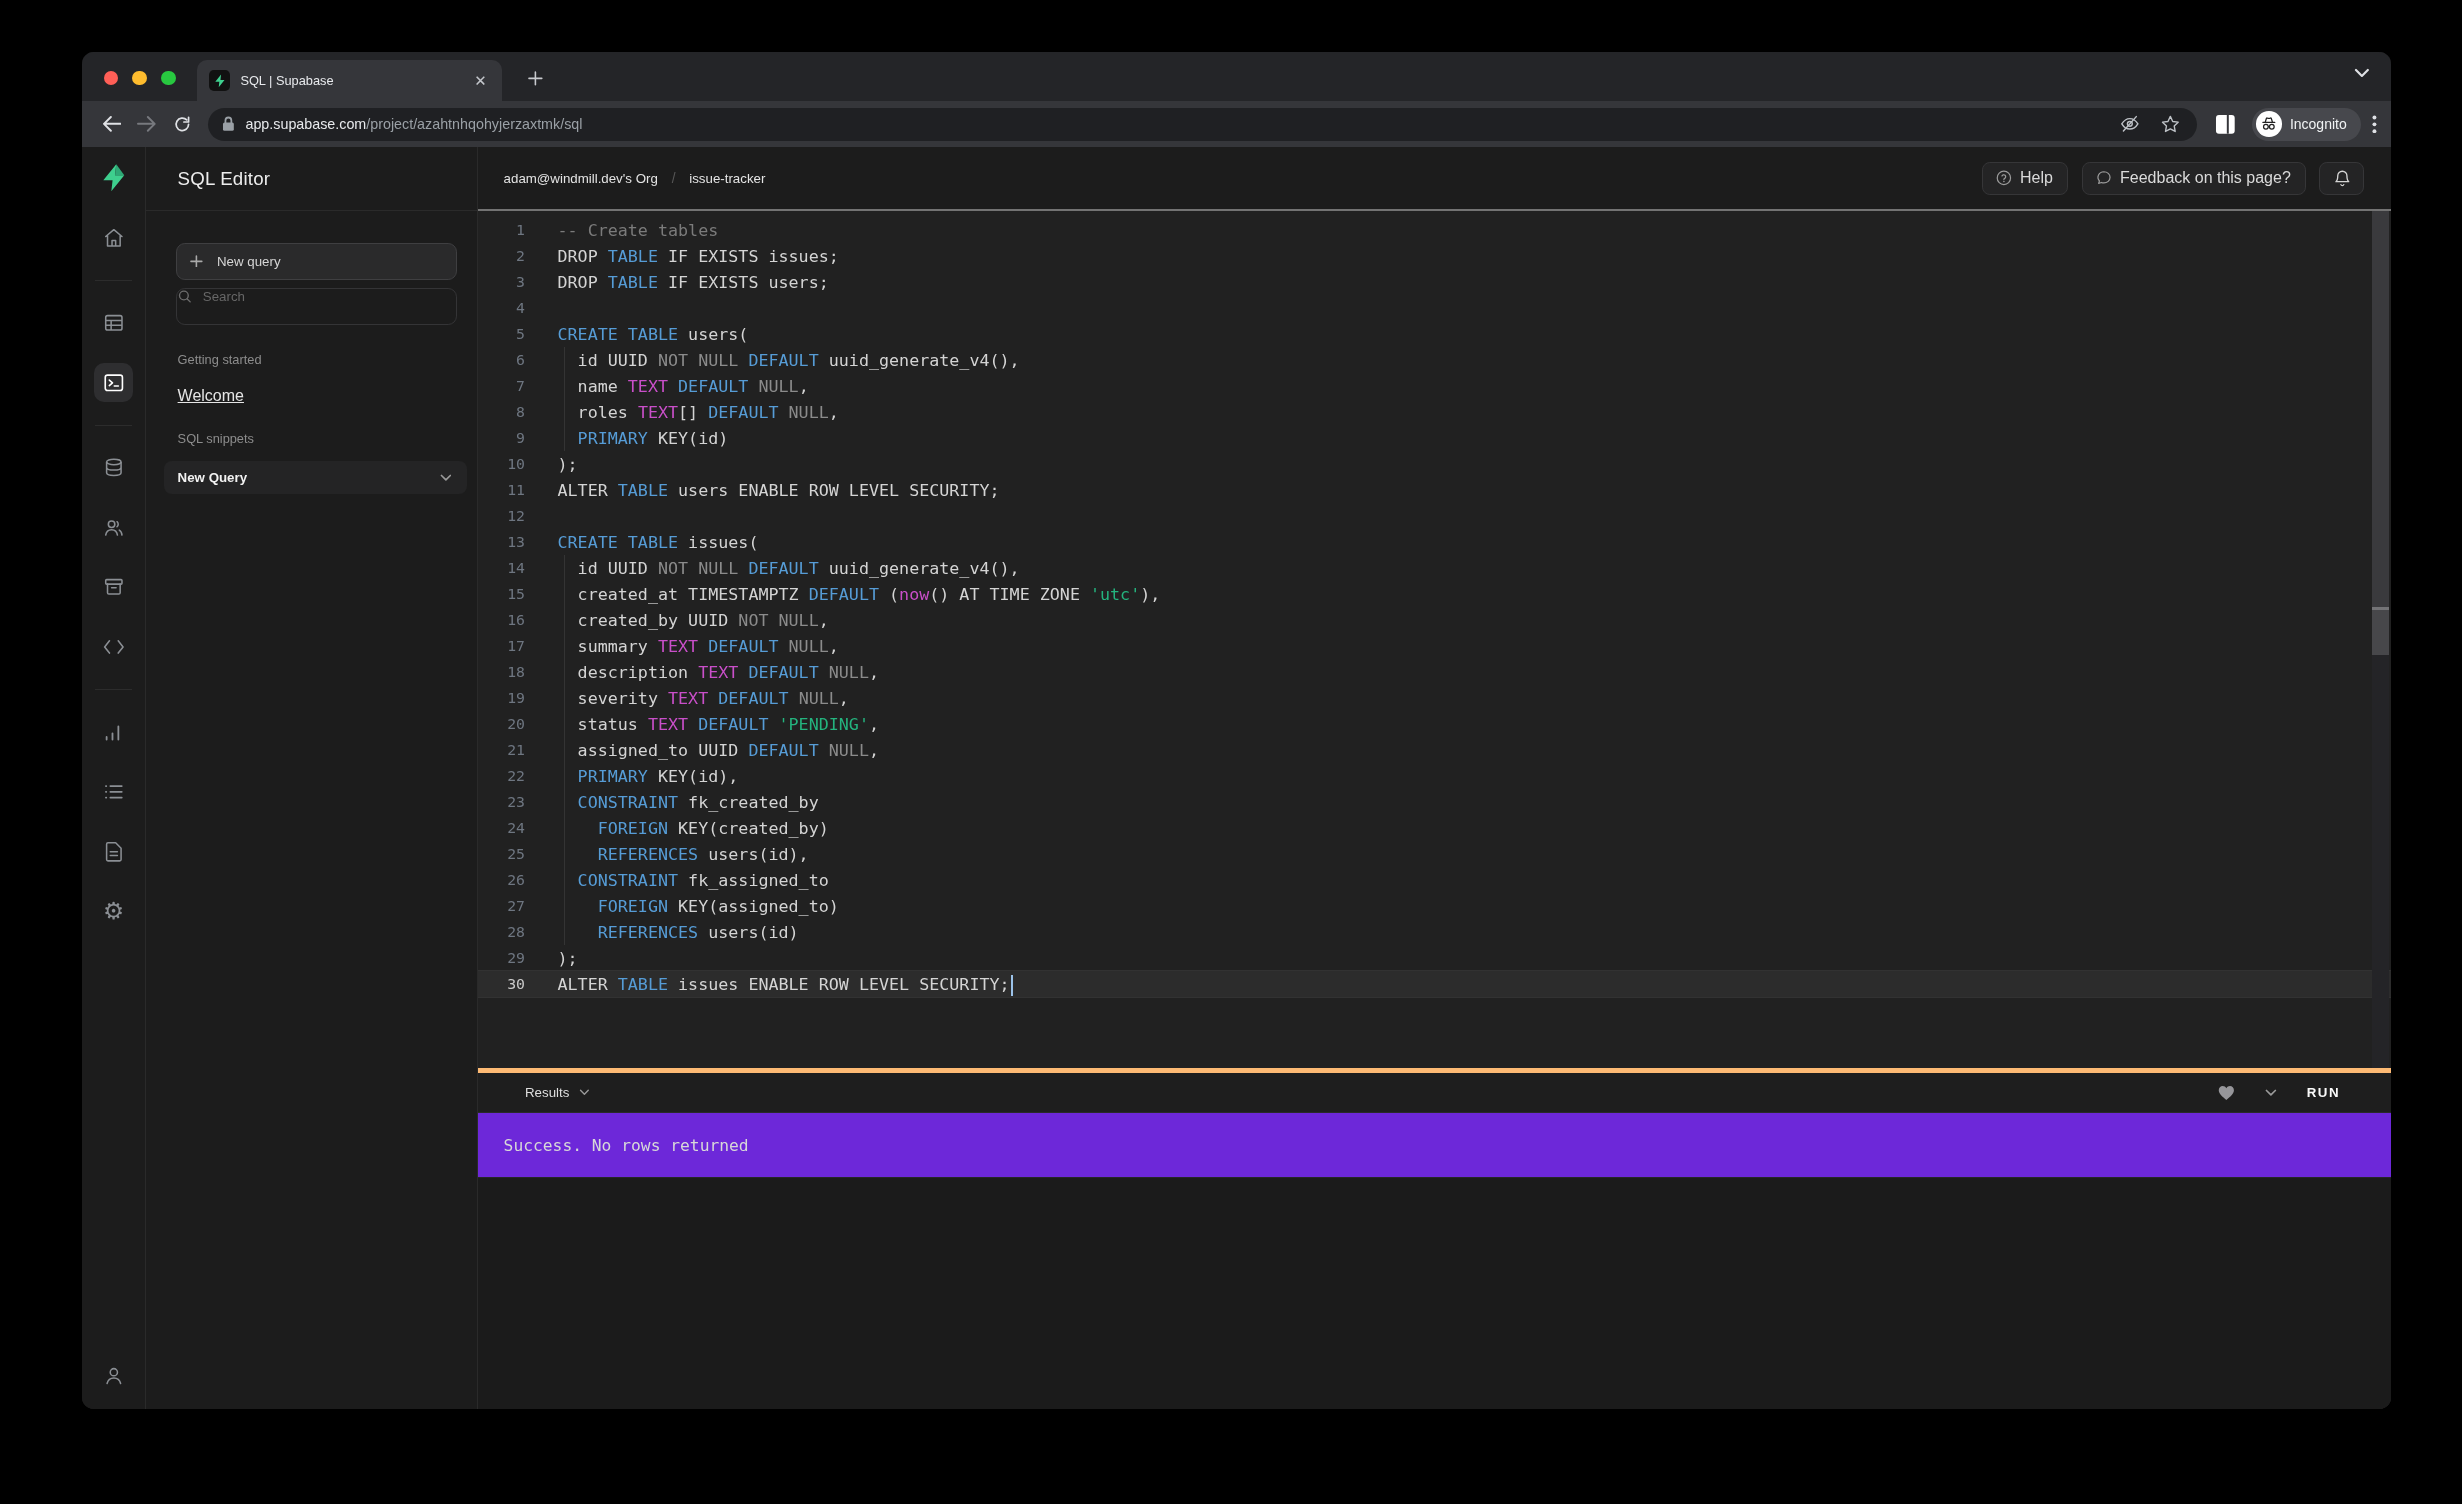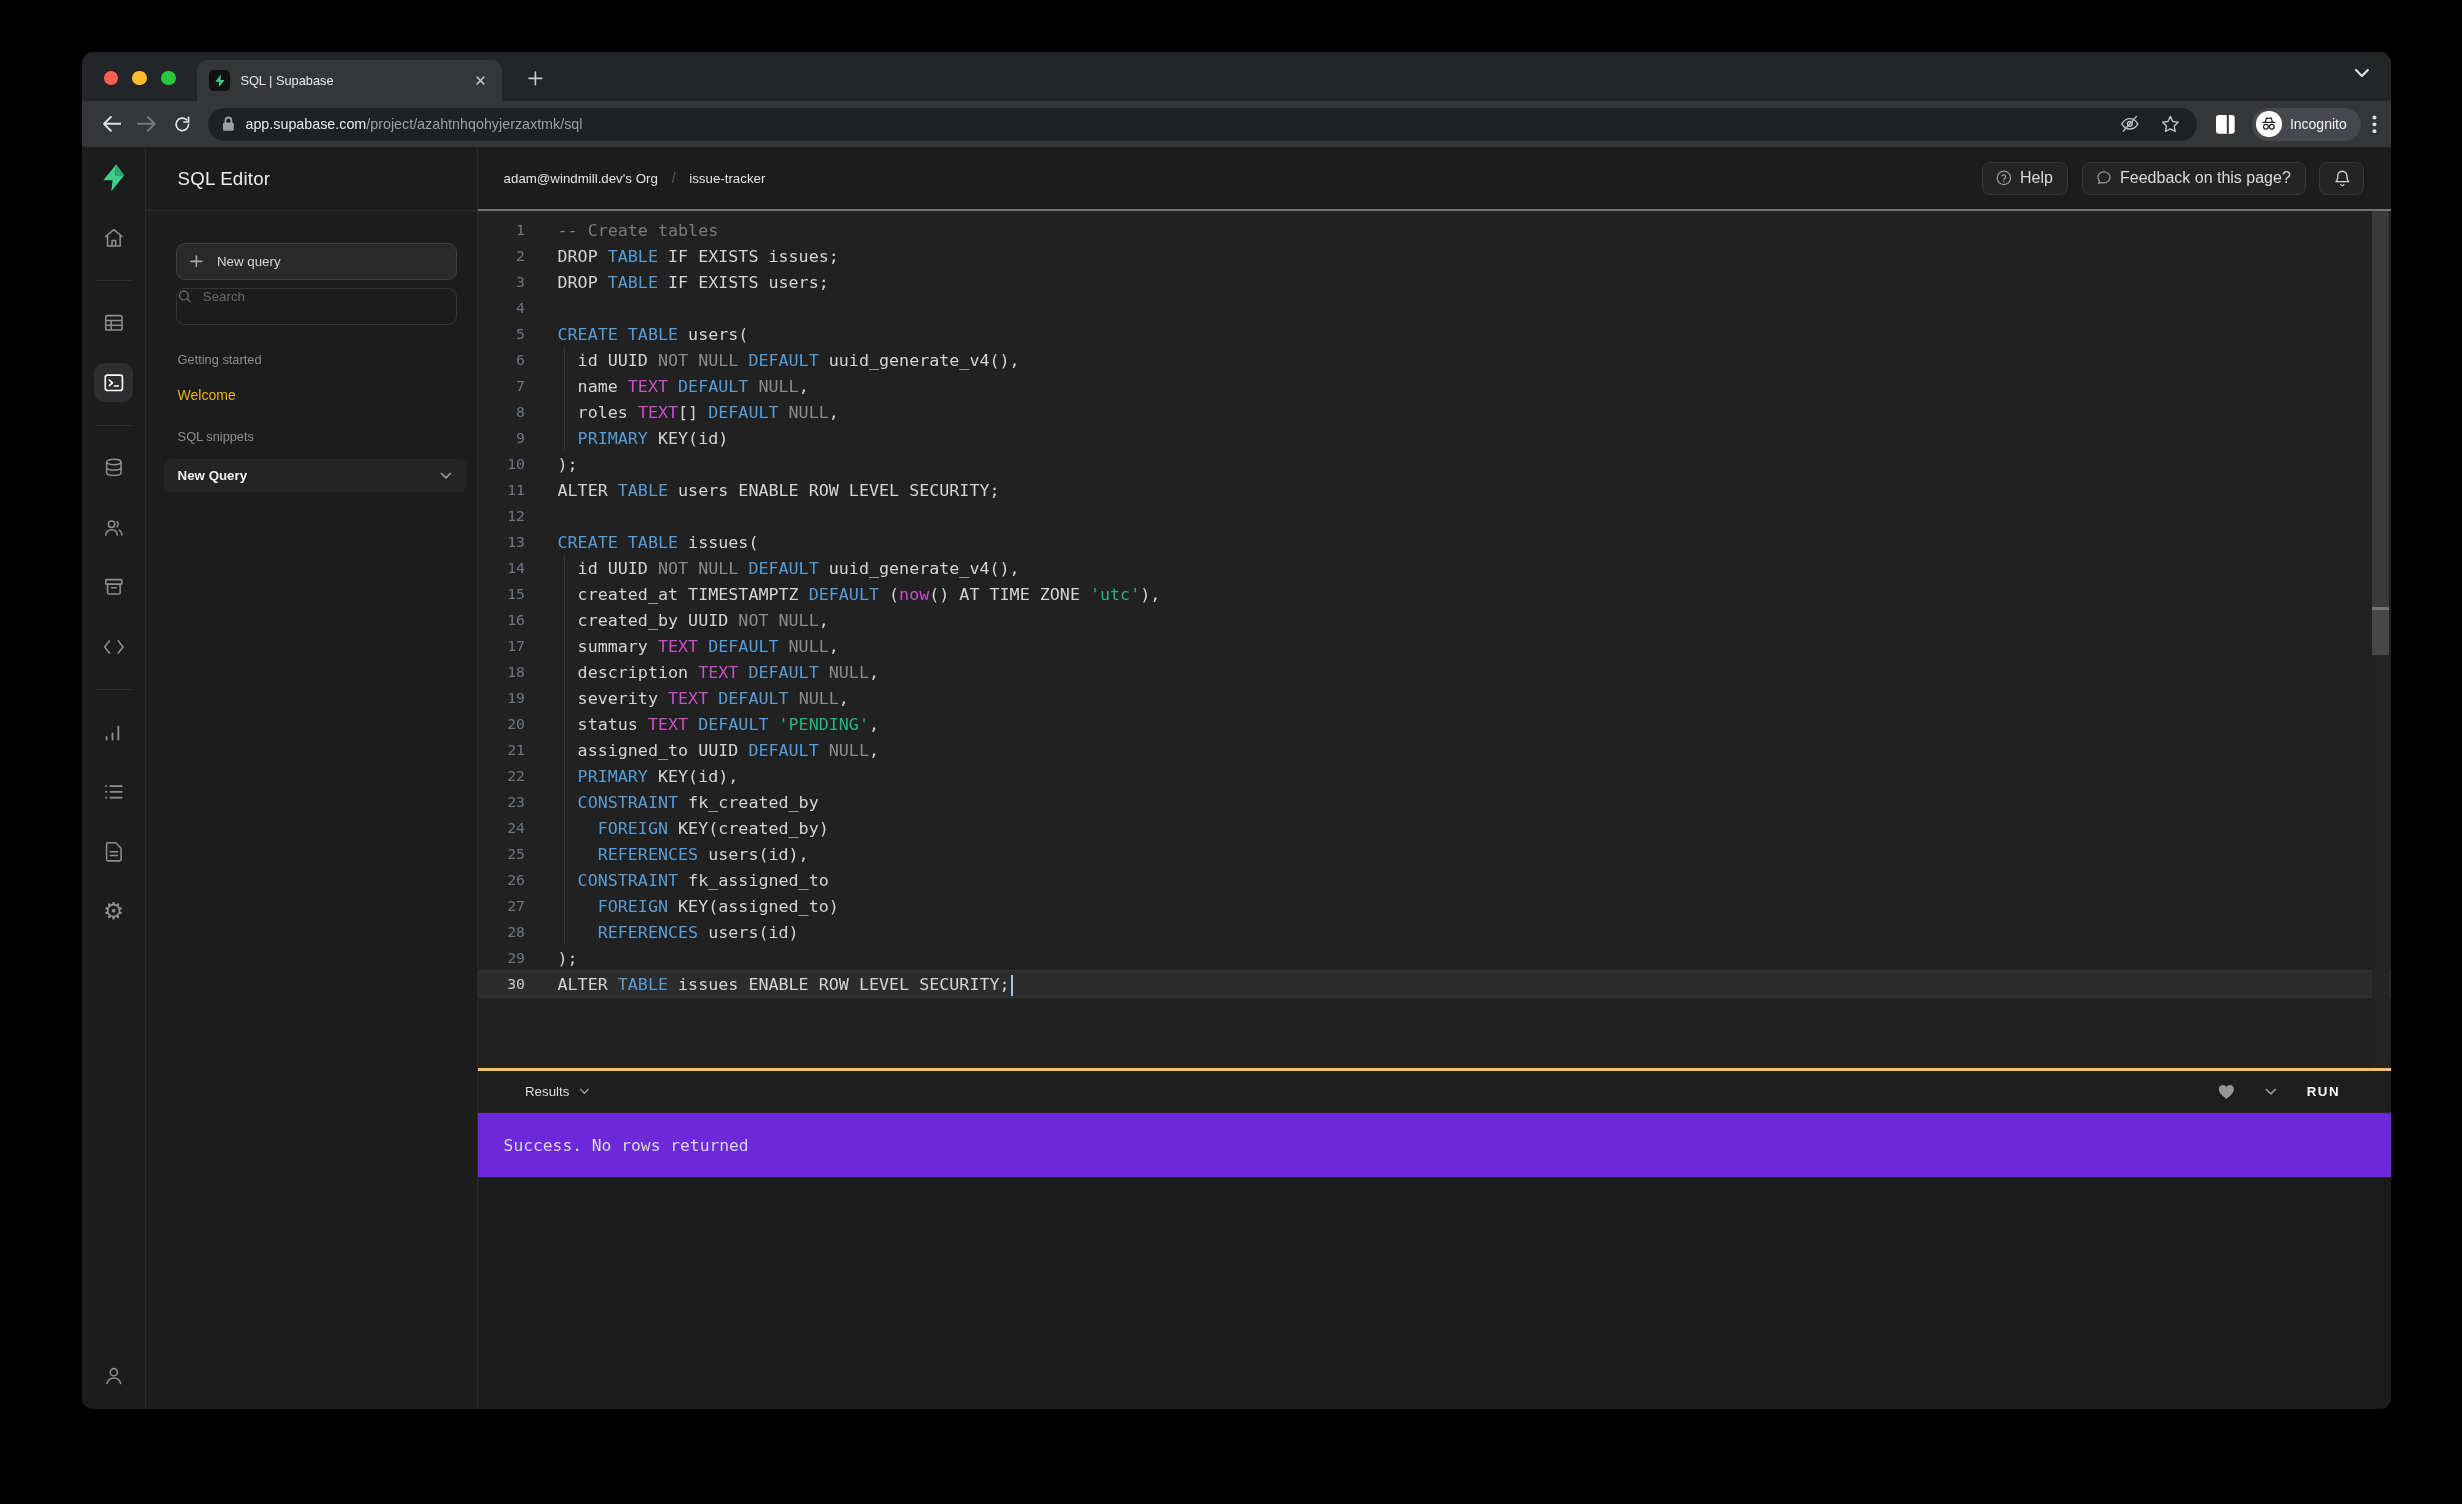--- a/index.html
+++ b/index.html
@@ -56,21 +56,21 @@
   .panel-header { height:64px; border-bottom:1px solid #2a2a2a; display:flex; align-items:center; padding:0 31.5px; flex:none; }
   .panel-title { color:#ededed; font-size:18.7px; letter-spacing:0.2px; }
   .panel-body { padding:31.5px 19.7px 0 29.6px; }
   .btn-newquery { width:100%; height:37px; background:#2a2a2b; border:1px solid #3f3f41; border-radius:8.9px;
                   display:flex; align-items:center; gap:13.8px; padding:0 13.8px; color:#d6d6d6; font-size:13.3px; }
   .search-box { width:100%; height:37px; margin-top:8.9px; background:transparent; border:1px solid #343436; border-radius:8.9px;
                 display:flex; align-items:flex-start; gap:11.8px; padding:0 1px; color:#6d6d6d; }
   .search-box input { background:transparent; border:none; outline:none; color:#cfcfcf; font-size:13.3px; width:100%; font-family:inherit; }
   .search-box input::placeholder { color:#676767; }
   .sec-label { color:#8d8d8d; font-size:12.8px; margin:26.6px 0 0 2px; }
-  .item-plain { color:#eab308; font-size:14px; margin:19.7px 0 0 2px; }
+  .item-plain { color:#e5e5e5; font-size:16px; margin:19.7px 0 0 2px;text-decoration:underline; }
   .snippet-active { margin:14.8px -9.9px 0 -11.8px; height:33px; background:#242425; border-radius:7.9px;
                     display:flex; align-items:center; justify-content:space-between; padding:0 15.8px 0 13.8px; }
   .snippet-active .lbl { color:#f2f2f2; font-size:13.3px; font-weight:bold; }
   .snippet-active .chev { color:#9a9a9a; }
 
   
   .main { flex:1; display:flex; flex-direction:column; min-width:0; background:#212121; }
   .main-header { height:64px; background:#1c1c1c; border-bottom:2px solid #737373; display:flex; align-items:center; padding:0 26.6px 0 25.6px; flex:none; }
   .crumb { display:flex; align-items:center; gap:13.8px; font-size:13.3px; }
   .crumb .org, .crumb .proj { color:#e4e4e4; } .crumb .sep { color:#575757; font-size:13.8px; }
@@ -92,21 +92,21 @@
   .code-line.current .ln { color:#c9c9c9; }
   .tk-com { color:#7b7b7b; } .tk-kw { color:#569cd6; } .tk-ty { color:#c94fc9; }
   .tk-str { color:#24b47e; } .tk-dim { color:#8b8b8b; } .tk-txt { color:#d4d4d4; }
   .cursor { display:inline-block; width:2px; height:21.7px; background:#9cc3ea; vertical-align:middle; margin-left:1px; }
   .ed-scrollbar { position:absolute; right:2px; top:0; width:16.7px; height:100%; background:#242427; }
   .sb-thumb-a { position:absolute; top:0; left:0; right:0; height:396px; background:#3a3a3d; }
   .sb-line    { position:absolute; top:396px; left:0; right:0; height:3px; background:#737376; }
   .sb-thumb-b { position:absolute; top:399px; left:0; right:0; height:45px; background:#47474a; }
 
   
-  .results-bar { height:45px; background:#1e1e1e; border-top:3px solid #fdba74; border-bottom:1px solid #2a2a2a;
+  .results-bar { height:45px; background:#1e1e1e; border-top:5px solid #fdba74; border-bottom:1px solid #2a2a2a;
                  display:flex; align-items:center; padding:0 51px 0 47px; flex:none; }
   .results-left { display:flex; align-items:center; gap:9.9px; color:#dfdfdf; font-size:13.3px; }
   .results-left .chev { color:#9a9a9a; }
   .results-right { margin-left:auto; display:flex; align-items:center; gap:29.6px; }
   .heart-ico { color:#96969a; display:flex; }
   .results-right .chev { color:#9a9a9a; display:flex; }
   .run-btn { color:#fafafa; font-size:13.3px; letter-spacing:1.5px; font-weight:bold; background:none; border:none; font-family:inherit; }
   .success-row { height:65px; background:#6d28d9; display:flex; align-items:center; padding-left:25.6px; flex:none;
                  border-bottom:1px solid #262627; }
   .success-text { color:#d8d8d8; font-family:"DejaVu Sans Mono", monospace; font-size:16.3px; }

